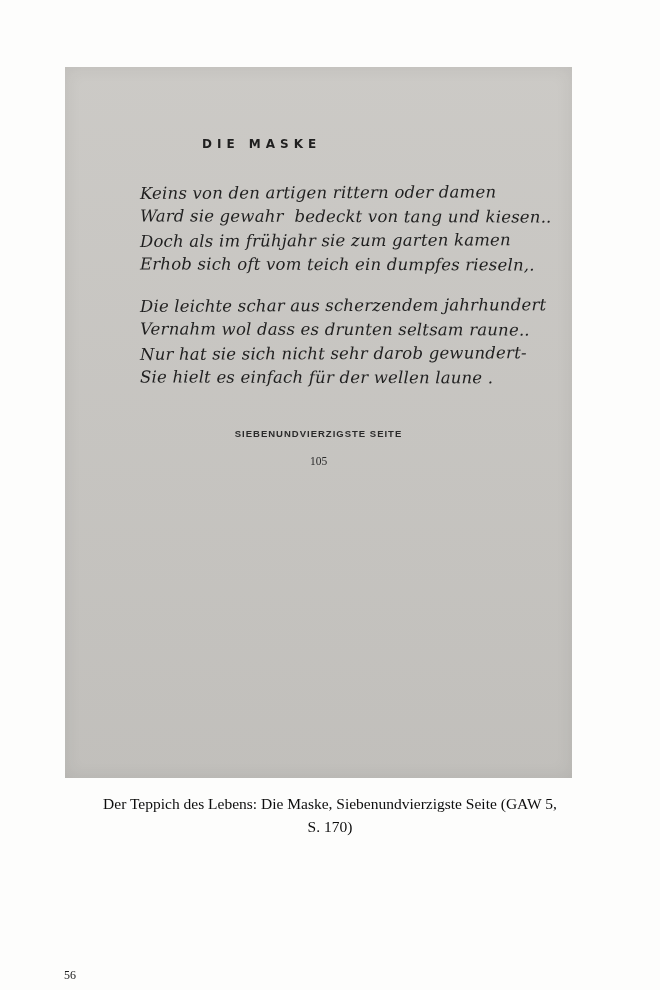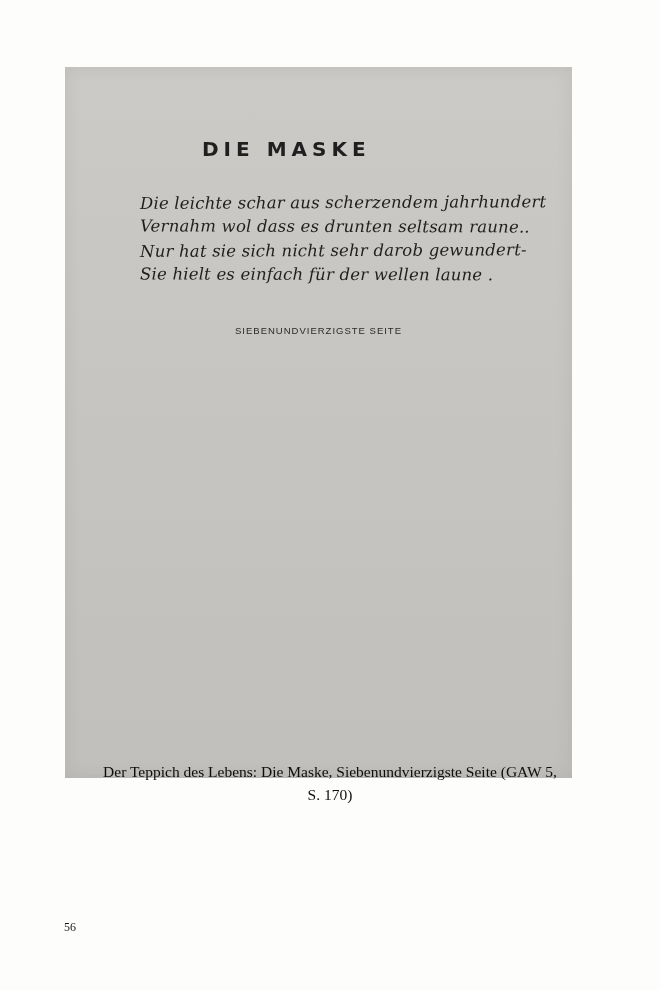--- a/index.html
+++ b/index.html
@@ -22,21 +22,21 @@
     background:var(--fac-bg);
     background-image:linear-gradient(180deg, rgba(255,255,255,0.05), rgba(0,0,0,0.04));
     box-shadow:inset 0 0 18px rgba(0,0,0,0.07);
   }
   .fac-inner{
     padding:70px 10px 0 75px;
   }
   .fac-title{
     font-family:"DejaVu Sans", sans-serif;
     font-weight:bold;
-    font-size:20px;
+    font-size:12px;
     letter-spacing:5px;
     color:var(--ink);
     margin:0 0 30px 62px;
   }
   .stanza{margin-bottom:17px;}
   .poem-line{
     font-family:"DejaVu Serif", serif;
     font-style:italic;
     font-size:16.5px;
     line-height:24px;
@@ -47,68 +47,75 @@
   .poem-line:nth-child(odd){transform:rotate(-0.25deg);}
   .poem-line:nth-child(even){transform:rotate(0.15deg);}
   .fac-center{
     margin-left:-75px;
     width:507px;
     text-align:center;
   }
   .series-caption{
     margin-top:38px;
     font-family:"Liberation Sans", sans-serif;
-    font-weight:normal;
+    font-weight:bold;
     font-size:9.5px;
     letter-spacing:1px;
     color:#2a2a2a;
   }
   .fac-page-number{
     margin-top:16px;
     font-family:"Liberation Serif", serif;
     font-size:11.5px;
     color:#2a2a2a;
   }
   .figure-caption{
     position:absolute;
-    left:0; top:760px;
+    left:0; top:792px;
     width:660px;
     text-align:center;
     font-family:"Liberation Serif", serif;
     font-size:15.5px;
     line-height:23px;
     color:#0d0d0d;
   }
   .page-number{
     position:absolute;
-    left:64px; top:920px;
+    left:64px; top:968px;
     font-family:"Liberation Serif", serif;
     font-size:12px;
     color:#1a1a1a;
   }
 </style>
 </head>
 <body>
 
 <figure class="facsimile">
   <div class="fac-inner">
 
     <div class="fac-title">DIE MASKE</div>
 
 
 
+    <div class="stanza">
+      <div class="poem-line">Keins von den artigen rittern oder damen</div>
+      <div class="poem-line">Ward sie gewahr  bedeckt von tang und kiesen..</div>
+      <div class="poem-line">Doch als im frühjahr sie zum garten kamen</div>
+      <div class="poem-line">Erhob sich oft vom teich ein dumpfes rieseln,.</div>
+    </div>
 
     <div class="stanza">
       <div class="poem-line">Die leichte schar aus scherzendem jahrhundert</div>
       <div class="poem-line">Vernahm wol dass es drunten seltsam raune..</div>
       <div class="poem-line">Nur hat sie sich nicht sehr darob gewundert-</div>
       <div class="poem-line">Sie hielt es einfach für der wellen laune .</div>
     </div>
 
     <div class="series-caption fac-center">SIEBENUNDVIERZIGSTE SEITE</div>
+    <div class="fac-page-number fac-center">105</div>
 
   </div>
 </figure>
 
 <div class="figure-caption">
   <div>Der Teppich des Lebens: Die Maske, Siebenundvierzigste Seite (GAW 5,</div>
   <div>S. 170)</div>
 </div>
 
 <div class="page-number">56</div>

